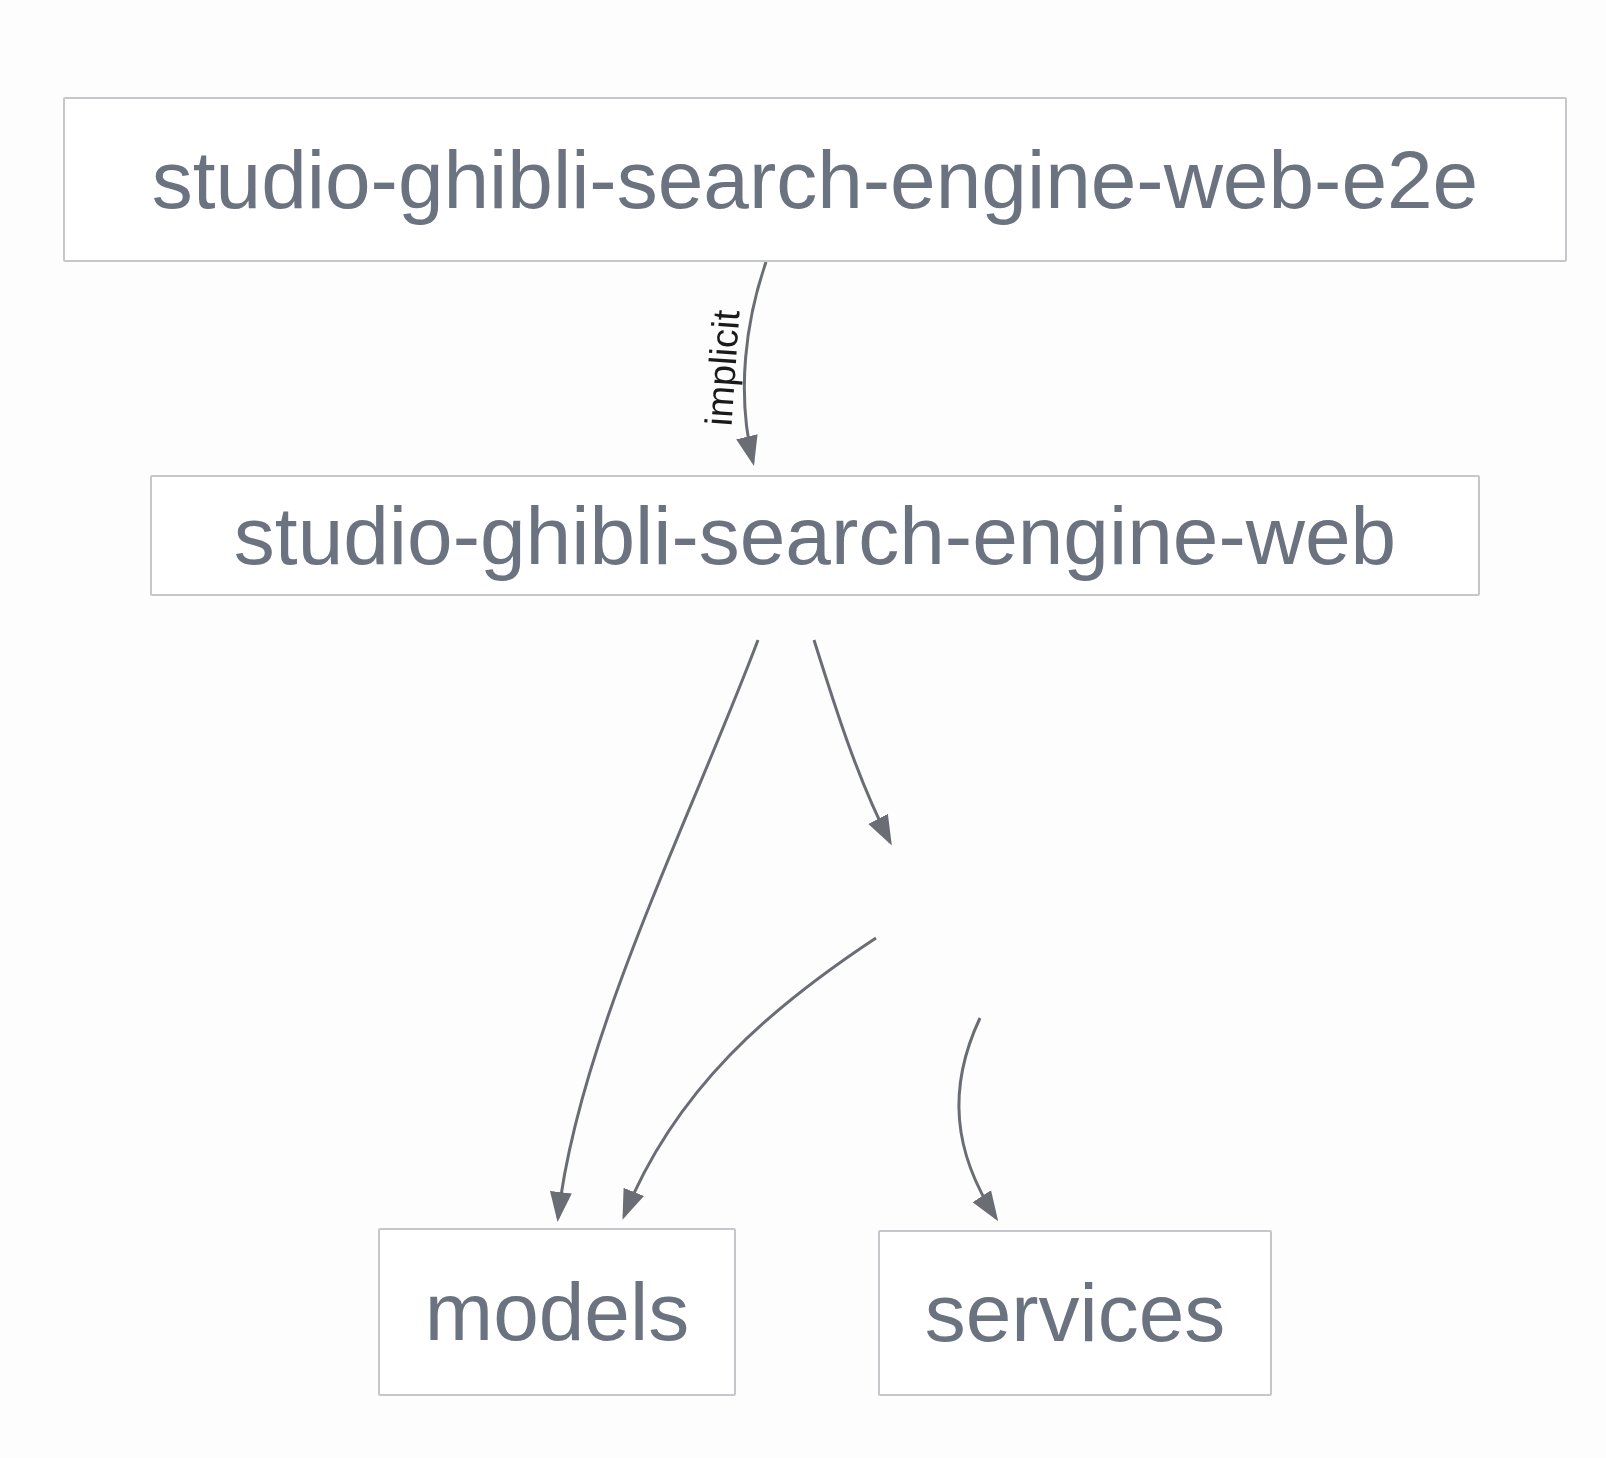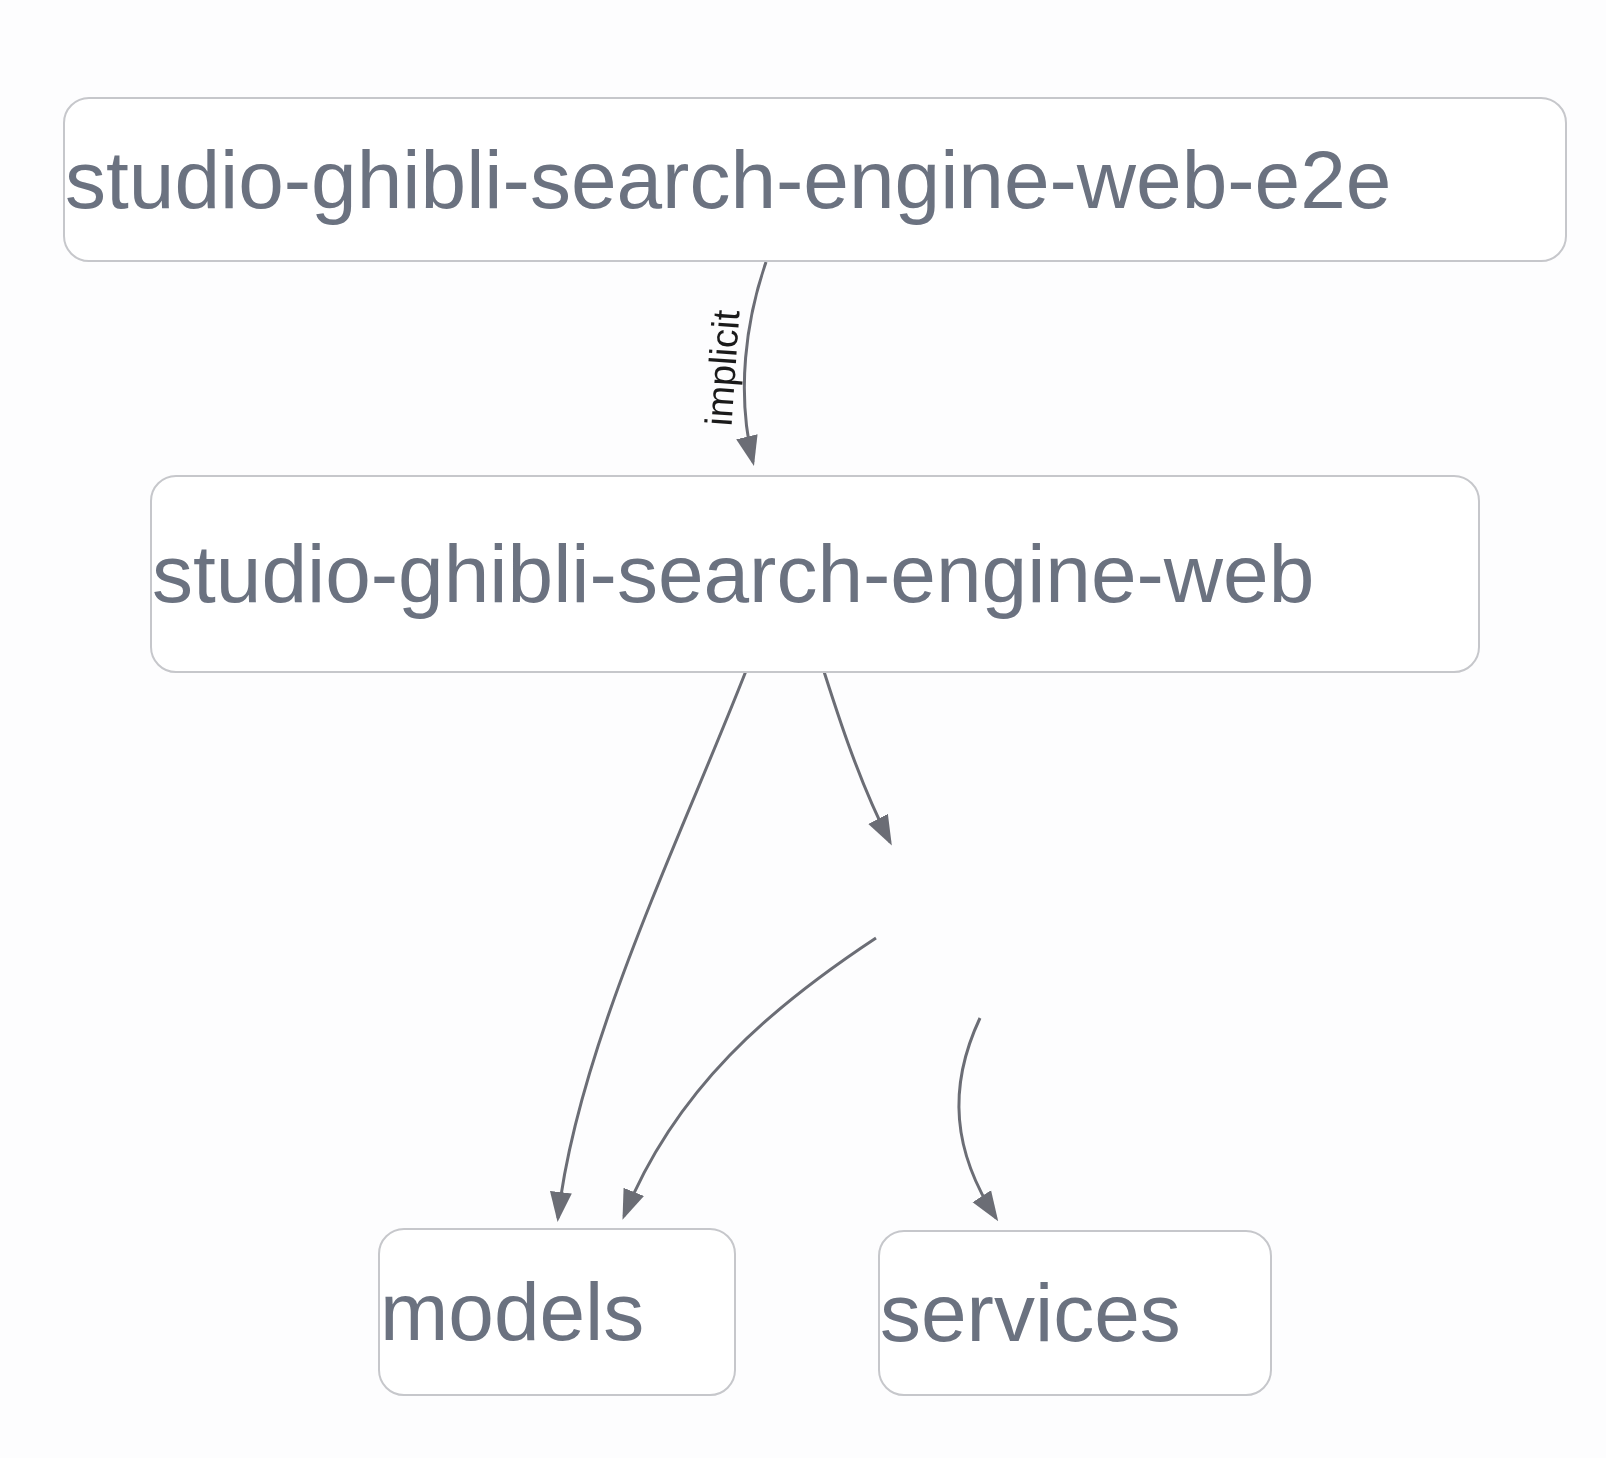--- a/index.html
+++ b/index.html
@@ -26,31 +26,32 @@
   svg.edges path.edge {
     fill: none;
     stroke: #6b6d75;
     stroke-width: 3;
   }
   .node {
     position: absolute;
     box-sizing: border-box;
     background: #ffffff;
     border: 2px solid #c6c7cb;
-    border-radius: 26px;
+    border-radius: 2px;
     display: flex;
     align-items: center;
+    justify-content: center;
     color: #6b7280;
     font-size: 82px;
     line-height: 1;
     white-space: nowrap;
     cursor: pointer;
   }
   .node-e2e      { left: 63px;  top: 97px;   width: 1504px; height: 165px; }
-  .node-web      { left: 150px; top: 475px;  width: 1330px; height: 198px; }
+  .node-web      { left: 150px; top: 475px;  width: 1330px; height: 121px; }
   .node-store    { left: 875px; top: 855px;  width: 270px;  height: 163px; }
   .node-models   { left: 378px; top: 1228px; width: 358px;  height: 168px; }
   .node-services { left: 878px; top: 1230px; width: 394px;  height: 166px; }
   .edge-label {
     position: absolute;
     left: 723px;
     top: 368px;
     transform: translate(-50%, -50%) rotate(-86deg);
     font-size: 38px;
     color: #1a1a1a;

